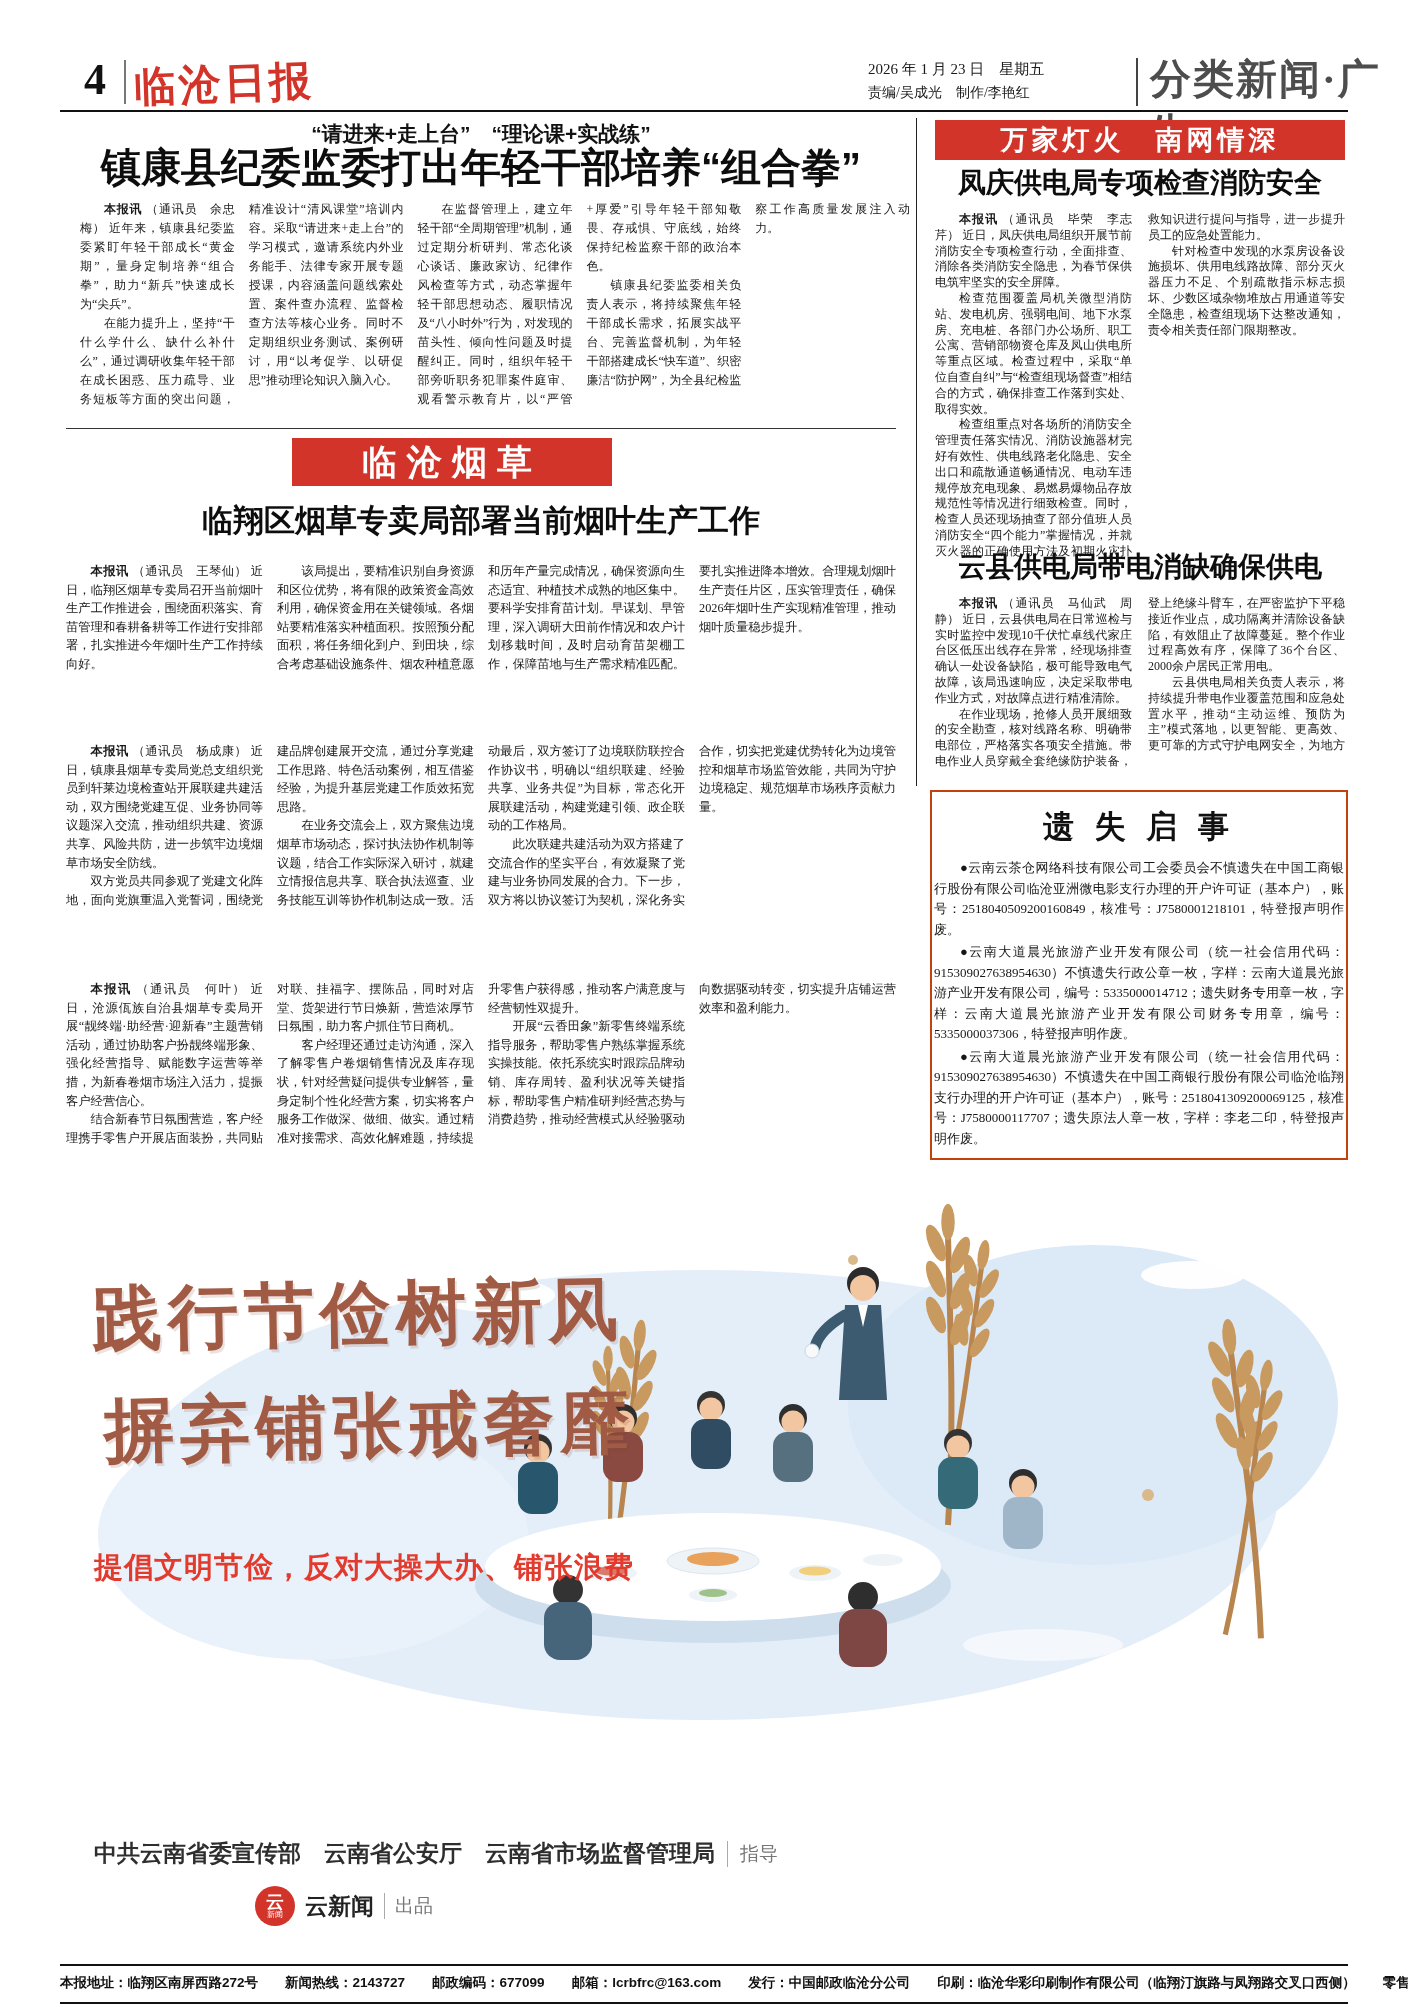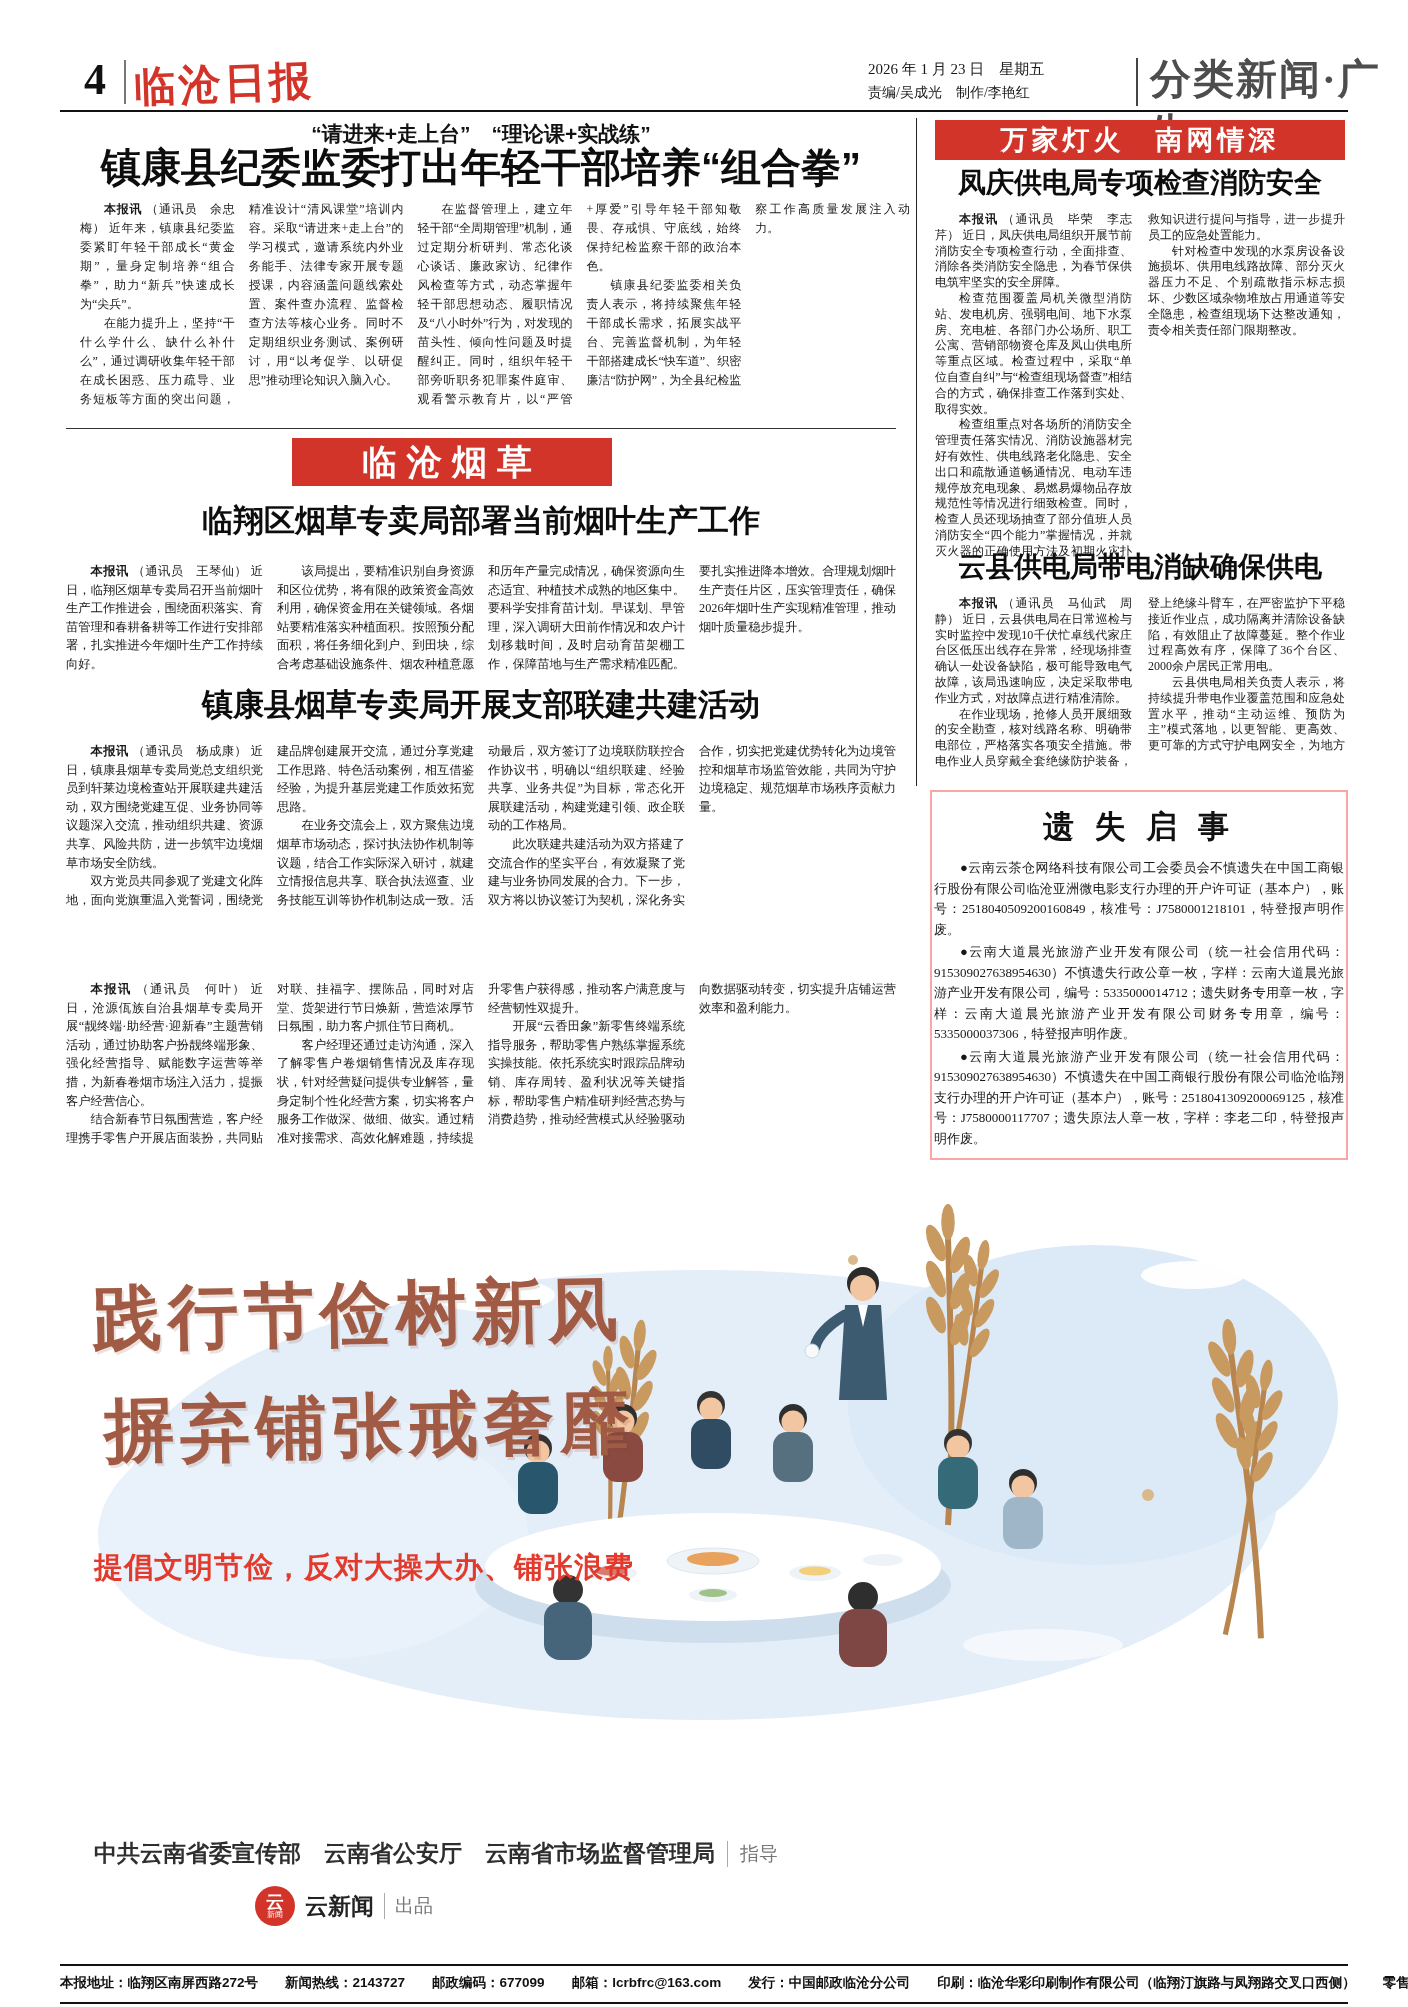--- a/index.html
+++ b/index.html
@@ -32,21 +32,21 @@
   .body-main{left:80px;top:200px;width:830px;height:220px;column-count:5;column-gap:14px;
              font-size:12px;line-height:19px;}
   .body-mid{left:66px;width:830px;column-count:4;column-gap:14px;font-size:12.3px;line-height:18.6px;}
   .body-right{left:935px;width:410px;column-count:2;column-gap:16px;font-size:12px;line-height:15.8px;}
   
   .red-banner{background:var(--accent_red);color:#fff;display:flex;align-items:center;justify-content:center;
               font-weight:700;font-family:"Liberation Serif",serif;}
   .tobacco-banner{left:292px;top:438px;width:320px;height:48px;font-size:35px;letter-spacing:10px;}
   .southgrid-banner{left:935px;top:120px;width:410px;height:40px;font-size:27px;letter-spacing:4px;}
   
-  .lost-box{left:930px;top:790px;width:418px;height:370px;border:2px solid #fca5a5;box-sizing:border-box;}
+  .lost-box{left:930px;top:790px;width:418px;height:370px;border:2px solid #c2410c;box-sizing:border-box;}
   .lost-title{margin:14px 0 10px 0;text-align:center;font-size:31px;font-weight:700;
               font-family:"Liberation Sans",sans-serif;letter-spacing:6px;}
   .lost-items{padding:0 2px;text-align:justify;font-size:13px;line-height:20.5px;color:#161616;}
   .lost-items p{margin:0 0 2px 0;text-indent:2em;}
   
   .ad-illustration{left:63px;top:1165px;}
   .slogan{font-family:"Liberation Serif",serif;font-weight:900;color:var(--slogan_brown);
           letter-spacing:6px;transform:rotate(-1deg);text-shadow:2px 3px 0 rgba(120,60,40,.15);}
   .slogan1{left:92px;top:1268px;font-size:70px;}
   .slogan2{left:104px;top:1380px;font-size:70px;}
@@ -96,21 +96,20 @@
   <div class="abs thinrule" style="left:66px;top:428px;width:830px;"></div>
 
   <div class="abs red-banner tobacco-banner">临沧烟草</div>
 
   <div class="abs headline h-mid" style="top:504px;">临翔区烟草专卖局部署当前烟叶生产工作</div>
   <div class="abs cols body-mid" style="top:562px;height:112px;">
       <p><b>本报讯</b> （通讯员　王琴仙） 近日，临翔区烟草专卖局召开当前烟叶生产工作推进会，围绕面积落实、育苗管理和春耕备耕等工作进行安排部署，扎实推进今年烟叶生产工作持续向好。</p>
       <p>该局提出，要精准识别自身资源和区位优势，将有限的政策资金高效利用，确保资金用在关键领域。各烟站要精准落实种植面积。按照预分配面积，将任务细化到户、到田块，综合考虑基础设施条件、烟农种植意愿和历年产量完成情况，确保资源向生态适宜、种植技术成熟的地区集中。要科学安排育苗计划。早谋划、早管理，深入调研大田前作情况和农户计划移栽时间，及时启动育苗架棚工作，保障苗地与生产需求精准匹配。要扎实推进降本增效。合理规划烟叶生产责任片区，压实管理责任，确保2026年烟叶生产实现精准管理，推动烟叶质量稳步提升。</p>
     </div>
 
-  <div class="abs headline h-mid" style="top:688px;">镇康县烟草专卖局开展支部联建共建活动</div>
   <div class="abs cols body-mid" style="top:742px;height:170px;">
       <p><b>本报讯</b> （通讯员　杨成康） 近日，镇康县烟草专卖局党总支组织党员到轩莱边境检查站开展联建共建活动，双方围绕党建互促、业务协同等议题深入交流，推动组织共建、资源共享、风险共防，进一步筑牢边境烟草市场安全防线。</p>
       <p>双方党员共同参观了党建文化阵地，面向党旗重温入党誓词，围绕党建品牌创建展开交流，通过分享党建工作思路、特色活动案例，相互借鉴经验，为提升基层党建工作质效拓宽思路。</p>
       <p>在业务交流会上，双方聚焦边境烟草市场动态，探讨执法协作机制等议题，结合工作实际深入研讨，就建立情报信息共享、联合执法巡查、业务技能互训等协作机制达成一致。活动最后，双方签订了边境联防联控合作协议书，明确以“组织联建、经验共享、业务共促”为目标，常态化开展联建活动，构建党建引领、政企联动的工作格局。</p>
       <p>此次联建共建活动为双方搭建了交流合作的坚实平台，有效凝聚了党建与业务协同发展的合力。下一步，双方将以协议签订为契机，深化务实合作，切实把党建优势转化为边境管控和烟草市场监管效能，共同为守护边境稳定、规范烟草市场秩序贡献力量。</p>
     </div>
 
   <div class="abs cols body-mid" style="top:980px;height:172px;">
       <p><b>本报讯</b> （通讯员　何叶） 近日，沧源佤族自治县烟草专卖局开展“靓终端·助经营·迎新春”主题营销活动，通过协助客户扮靓终端形象、强化经营指导、赋能数字运营等举措，为新春卷烟市场注入活力，提振客户经营信心。</p>
       <p>结合新春节日氛围营造，客户经理携手零售户开展店面装扮，共同贴对联、挂福字、摆陈品，同时对店堂、货架进行节日焕新，营造浓厚节日氛围，助力客户抓住节日商机。</p>

